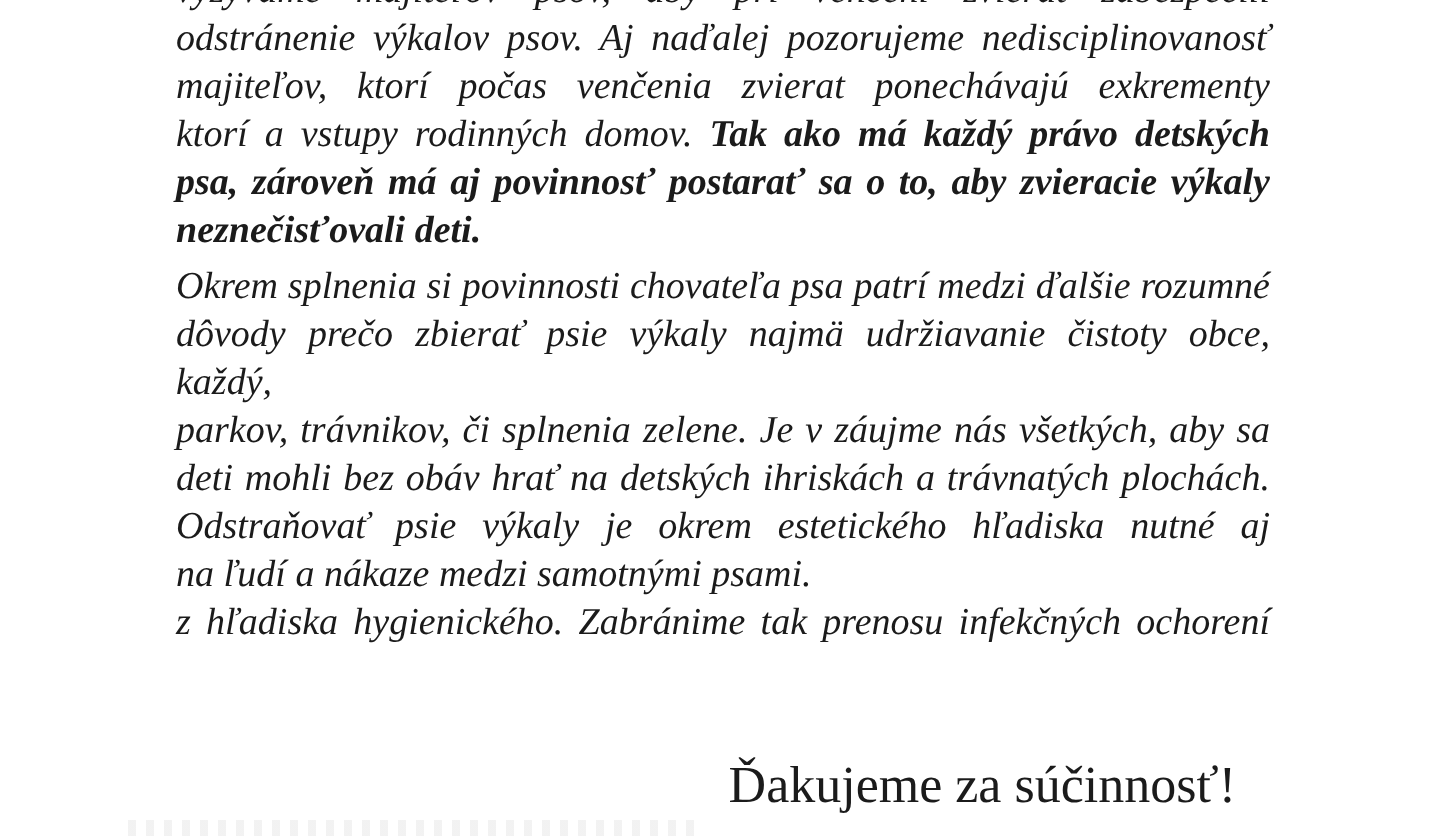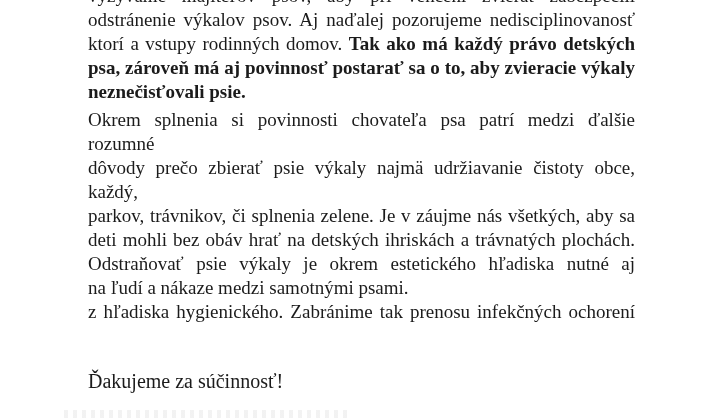--- a/index.html
+++ b/index.html
@@ -27,36 +27,38 @@
     margin: 0;
   }
   .para + .para {
     margin-top: 4px;
   }
   .line {
     text-align: justify;
     text-align-last: justify;
     text-justify: inter-word;
     white-space: normal;
+    font-style: italic;
   }
   .line.last {
     text-align: left;
     text-align-last: left;
   }
   .line b {
     font-weight: bold;
   }
   .closing {
     position: absolute;
     left: 88px;
-    top: 368px;
+    top: 380px;
     width: 547px;
     box-sizing: border-box;
     padding-right: 17px;
-    font-size: 20px;
+    text-align: right;
+    font-size: 26px;
     line-height: 26px;
   }
   .fragment {
     position: absolute;
     left: 64px;
     top: 410px;
     width: 286px;
     height: 8px;
     background: repeating-linear-gradient(
       90deg,
@@ -67,23 +69,24 @@
   }
 </style>
 </head>
 <body>
 
 <div class="page">
   <div class="textblock">
       <div class="para">
         <div class="line"><span>vyzývame majiteľov psov, aby pri venčení zvierat zabezpečili</span></div>
         <div class="line"><span>odstránenie výkalov psov. Aj naďalej pozorujeme nedisciplinovanosť</span></div>
+        <div class="line"><span>majiteľov, ktorí počas venčenia zvierat ponechávajú exkrementy</span></div>
         <div class="line"><span>ktorí a vstupy rodinných domov. </span><b>Tak ako má každý právo detských</b></div>
         <div class="line"><b>psa, zároveň má aj povinnosť postarať sa o to, aby zvieracie výkaly</b></div>
-        <div class="line last"><b>neznečisťovali psie.</b></div>
+        <div class="line last"><b>neznečisťovali deti.</b></div>
       </div>
       <div class="para">
         <div class="line"><span>Okrem splnenia si povinnosti chovateľa psa patrí medzi ďalšie rozumné</span></div>
         <div class="line"><span>dôvody prečo zbierať psie výkaly najmä udržiavanie čistoty obce, každý,</span></div>
         <div class="line"><span>parkov, trávnikov, či splnenia zelene. Je v záujme nás všetkých, aby sa</span></div>
         <div class="line"><span>deti mohli bez obáv hrať na detských ihriskách a trávnatých plochách.</span></div>
         <div class="line"><span>Odstraňovať psie výkaly je okrem estetického hľadiska nutné aj</span></div>
         <div class="line last"><span>na ľudí a nákaze medzi samotnými psami.</span></div>
         <div class="line"><span>z hľadiska hygienického. Zabránime tak prenosu infekčných ochorení</span></div>
       </div>

